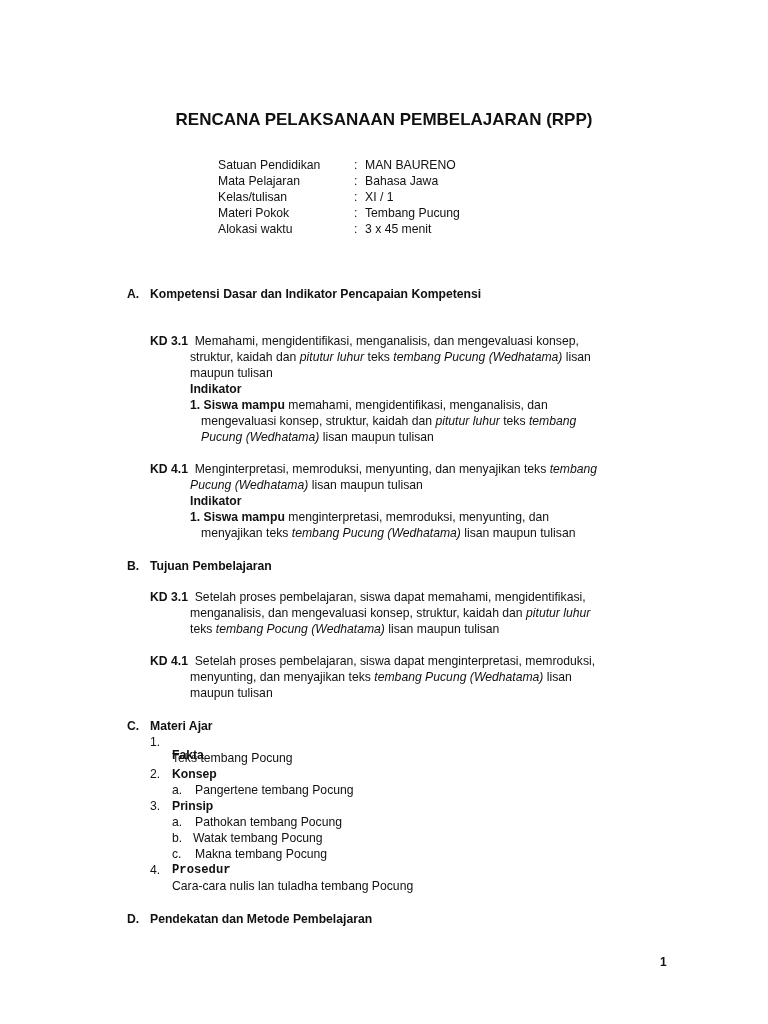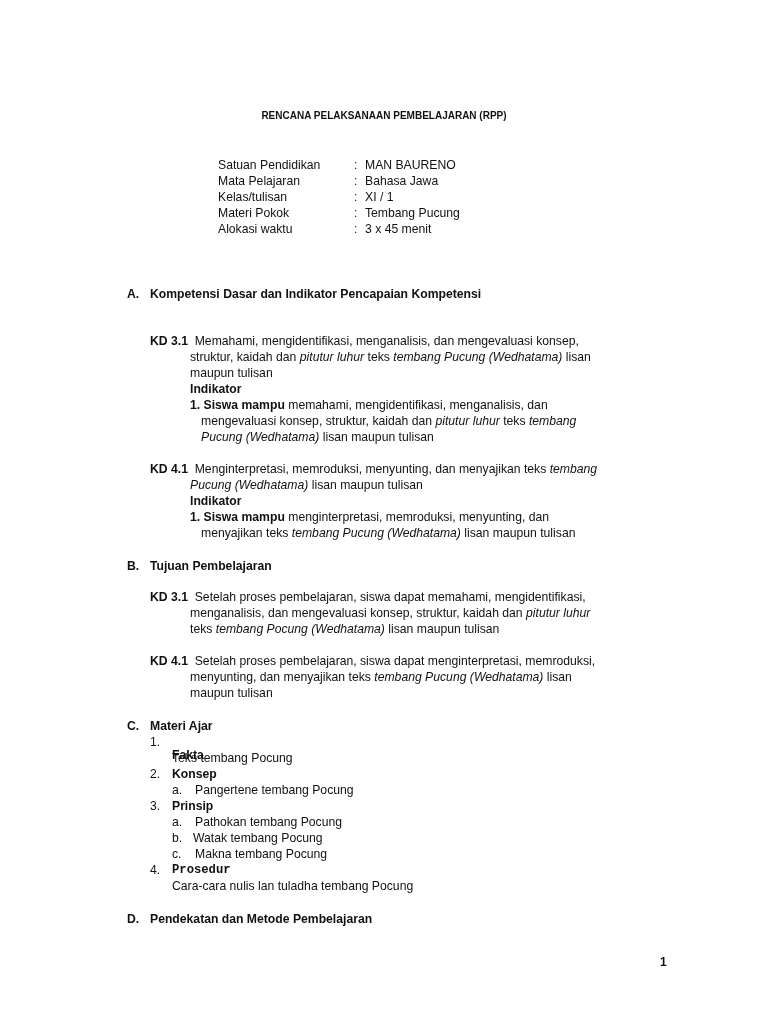--- a/index.html
+++ b/index.html
@@ -2,21 +2,21 @@
 <html><head>
 <meta charset="utf-8">
 <style>
   html, body { margin:0; padding:0; }
   body {
     width:768px; height:1024px; background:#ffffff; position:relative; overflow:hidden;
     font-family:"Liberation Sans", "DejaVu Sans", sans-serif; color:#111111;
     font-size:12.2px;
   }
   .abs { position:absolute; white-space:nowrap; }
-  .title { left:0; width:768px; top:110px; text-align:center; font-weight:bold; font-size:10px; }
+  .title { left:0; width:768px; top:110px; text-align:center; font-weight:bold; font-size:17px; }
   .meta-row { left:218px; height:16px; }
   .meta-label { position:absolute; left:0; }
   .meta-colon { position:absolute; left:136px; }
   .meta-value { position:absolute; left:147px; }
   .sec { left:127px; font-weight:bold; }
   .sec .lt { display:inline-block; width:23px; }
   .line { left:190px; }
   .kd { left:150px; }
   b, .b { font-weight:bold; }
   i { font-style:italic; }

